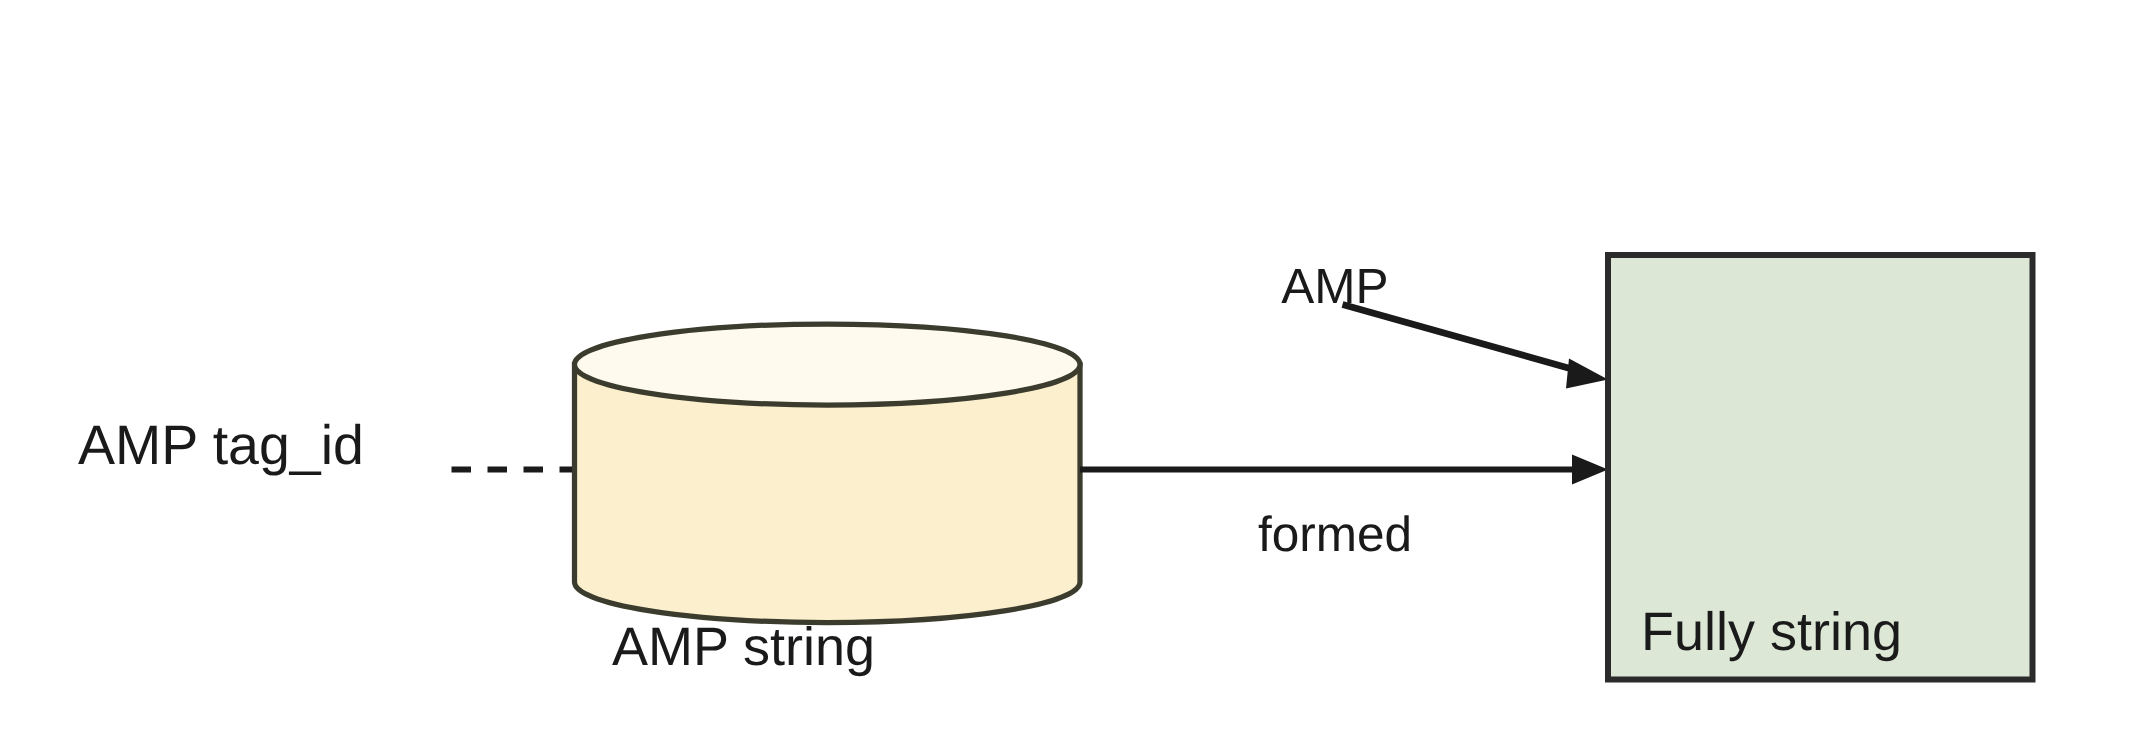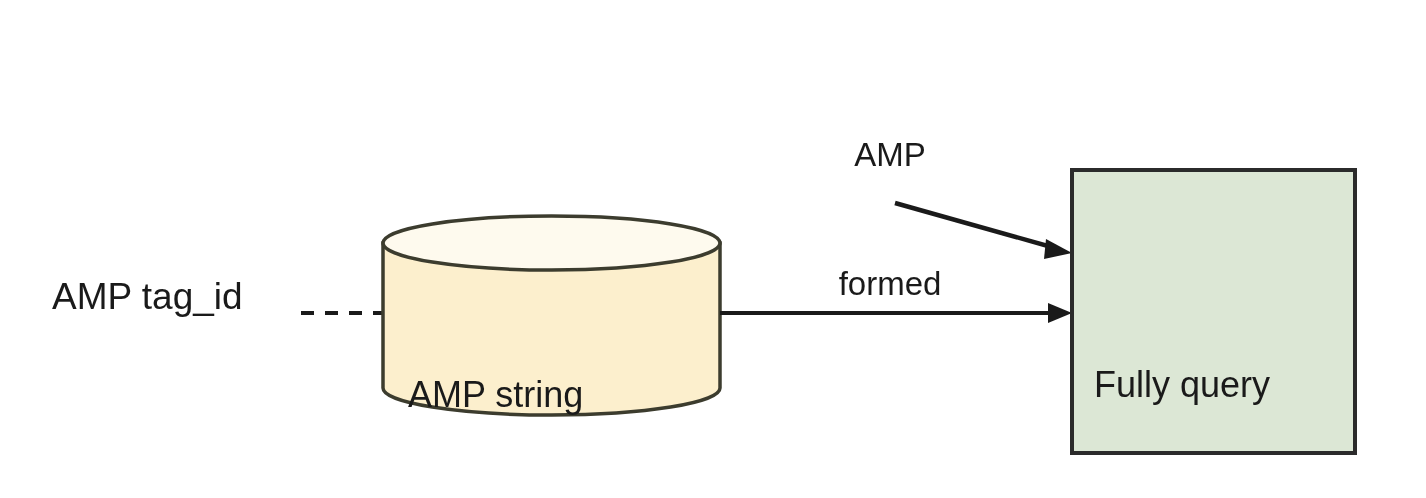--- a/index.html
+++ b/index.html
@@ -54,20 +54,21 @@
     line-height: 43px;
   }
   #label-ortb-text {
     left: 1094px;
     top: 270px;
     font-size: 36px;
     line-height: 46px;
   }
   .lbl-line {
     display: block;
+    margin-top: 36px;
   }
 </style>
 </head>
 <body>
 
 <div id="diagram-canvas">
 
   <svg id="diagram-svg" viewBox="0 0 1426 498" xmlns="http://www.w3.org/2000/svg">
 
     <g>
@@ -100,17 +101,17 @@
     <span class="lbl-line">AMP string</span>
     
   </div>
 
   <div class="node-label" id="label-query-params">
     <span class="lbl-line">AMP</span>
     <span class="lbl-line">formed</span>
   </div>
 
   <div class="node-label" id="label-ortb-text">
-    <span class="lbl-line">Fully query</span>
+    <span class="lbl-line">Fully string</span>
     
   </div>
 
 </div>
 
 </body></html>

